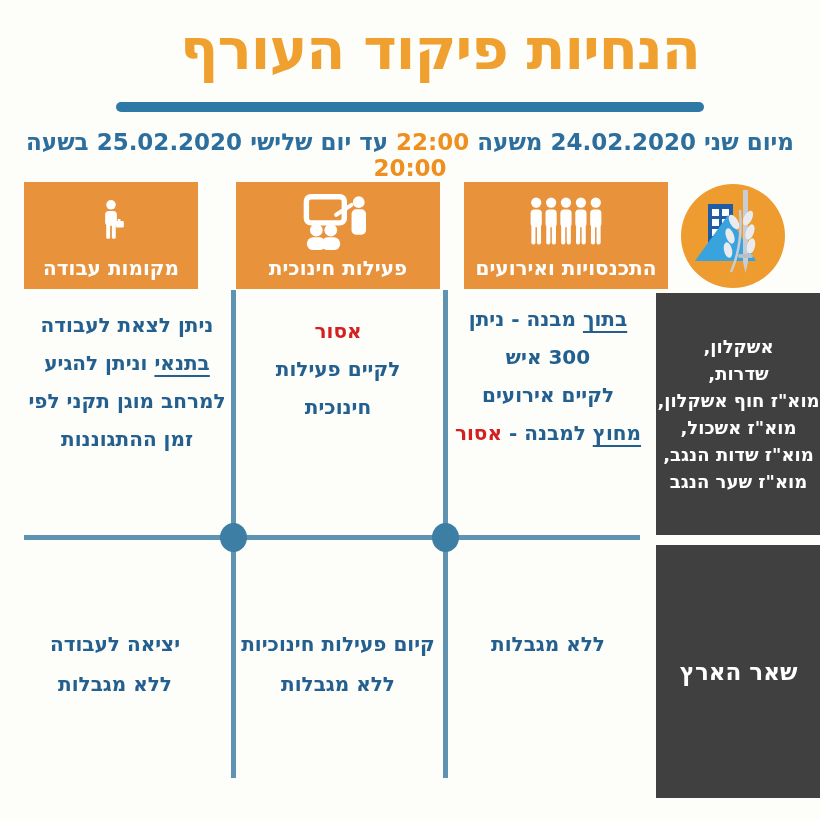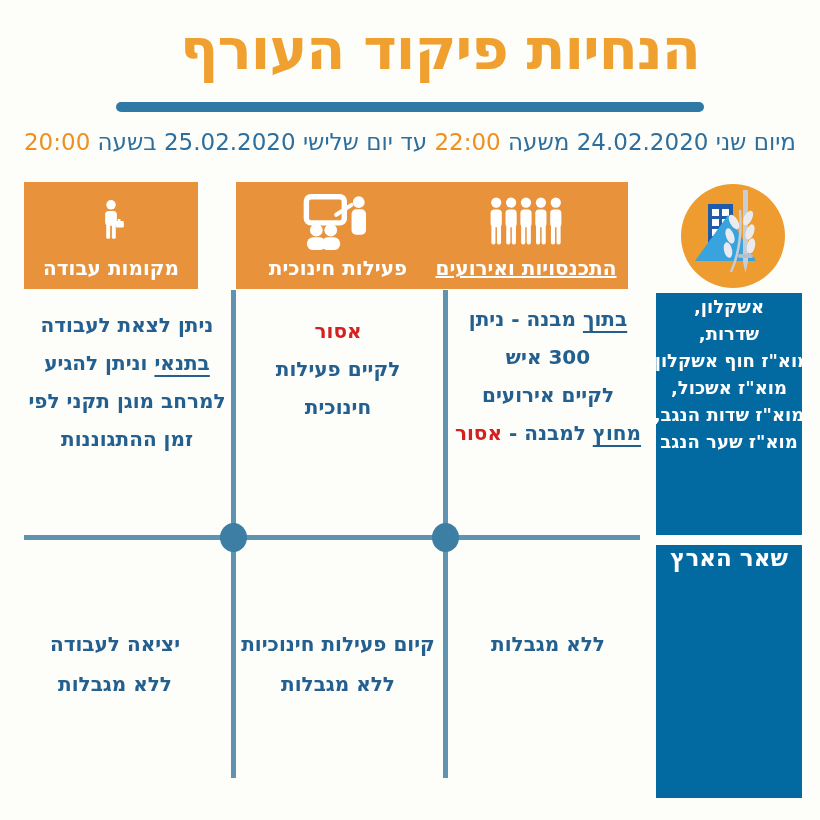--- a/index.html
+++ b/index.html
@@ -13,34 +13,34 @@
     position:absolute;top:12px;left:0;right:0;text-align:center;
     transform:translateX(30px);
     font-size:57px;font-weight:bold;color:#EFA02F;letter-spacing:-1px;line-height:1.3;
   }
   .title-underline{
     position:absolute;top:102px;left:116px;width:588px;height:10px;
     border-radius:6px;background:#2F79A7;
   }
   .subtitle{
     position:absolute;top:129px;left:0;right:0;text-align:center;
-    font-size:23px;font-weight:normal;color:#2C6F9E;
+    font-size:23px;font-weight:bold;color:#2C6F9E;
   }
   .subtitle .time{color:#EE8F1F;}
   
   .hdr{
     position:absolute;top:182px;height:107px;background:#E8923B;
     display:flex;flex-direction:column;align-items:center;justify-content:flex-end;
     padding-bottom:9px;box-sizing:border-box;color:#fff;
   }
   .hdr .icon{margin-bottom:6px;line-height:0;}
   .hdr .label{font-size:20px;font-weight:bold;white-space:nowrap;}
   .hdr.c1{left:24px;width:174px;}
   .hdr.c2{left:236px;width:204px;}
-  .hdr.c3{left:424px;width:204px;text-decoration:underline;}
+  .hdr.c3{left:464px;width:204px;}
   .logo-wrap{
     position:absolute;left:656px;top:182px;width:154px;height:108px;
     display:flex;align-items:center;justify-content:center;
   }
   
   .vline{position:absolute;top:290px;width:5px;height:488px;background:#5E93B2;}
   .v1{left:231px;}  .v2{left:443px;}
   .hline{position:absolute;left:24px;top:535px;width:616px;height:5px;background:#5E93B2;}
   .dot{position:absolute;width:27px;height:29px;border-radius:50%;background:#3C7EA4;top:523px;}
   .d1{left:220px;} .d2{left:432px;}
@@ -53,22 +53,22 @@
   .r1c1{left:24px;top:306px;width:206px;}
   .r1c2{left:236px;top:312px;width:204px;}
   .r1c3{left:446px;top:300px;width:204px;}
   .r2c1{left:12px;top:624px;width:206px;line-height:40px;}
   .r2c2{left:236px;top:624px;width:204px;line-height:40px;}
   .r2c3{left:446px;top:624px;width:204px;line-height:40px;}
   .forbidden{color:#D32121;}
   .u{text-decoration:underline;text-underline-offset:5px;text-decoration-thickness:2px;}
   
   .region{
-    position:absolute;left:656px;width:146px;background:#0369a1;color:#fff;
-    font-weight:bold;display:flex;align-items:flex-start;justify-content:center;
+    position:absolute;left:656px;width:165px;background:#404040;color:#fff;
+    font-weight:bold;display:flex;align-items:center;justify-content:center;
     text-align:center;box-sizing:border-box;
   }
   .region1{top:293px;height:242px;font-size:18px;line-height:27px;}
   .region1 span{display:block;white-space:nowrap;}
   .region2{top:545px;height:253px;font-size:23px;}
 </style>
 </head>
 <body>
 
 <div class="page">

